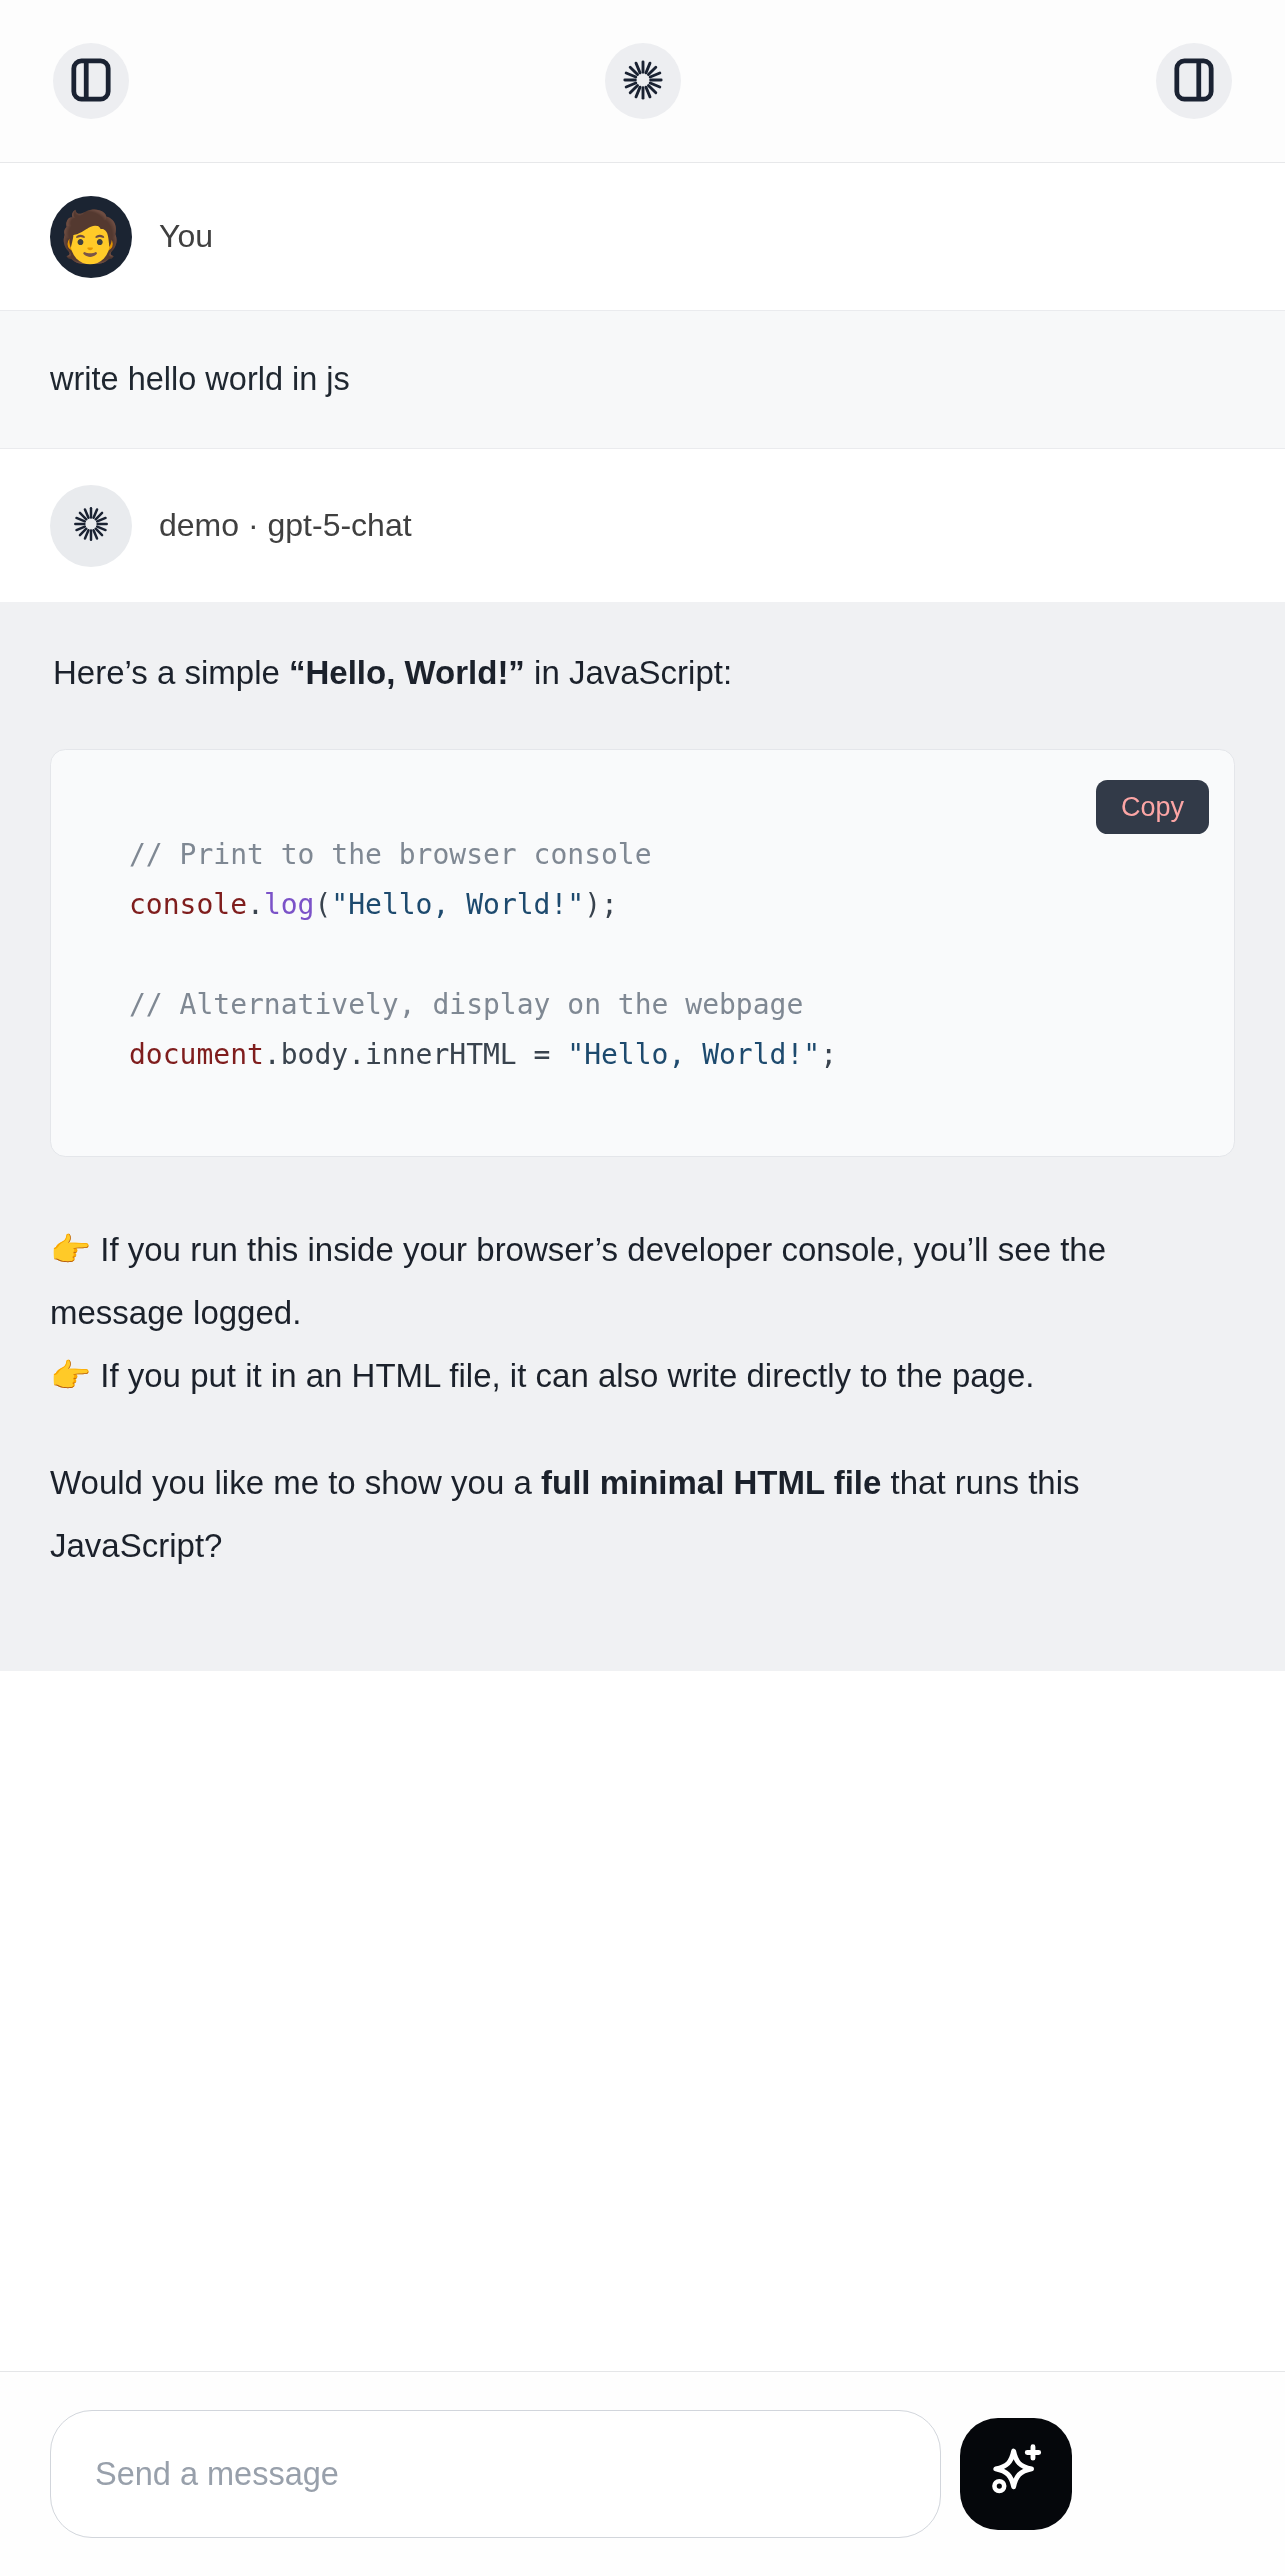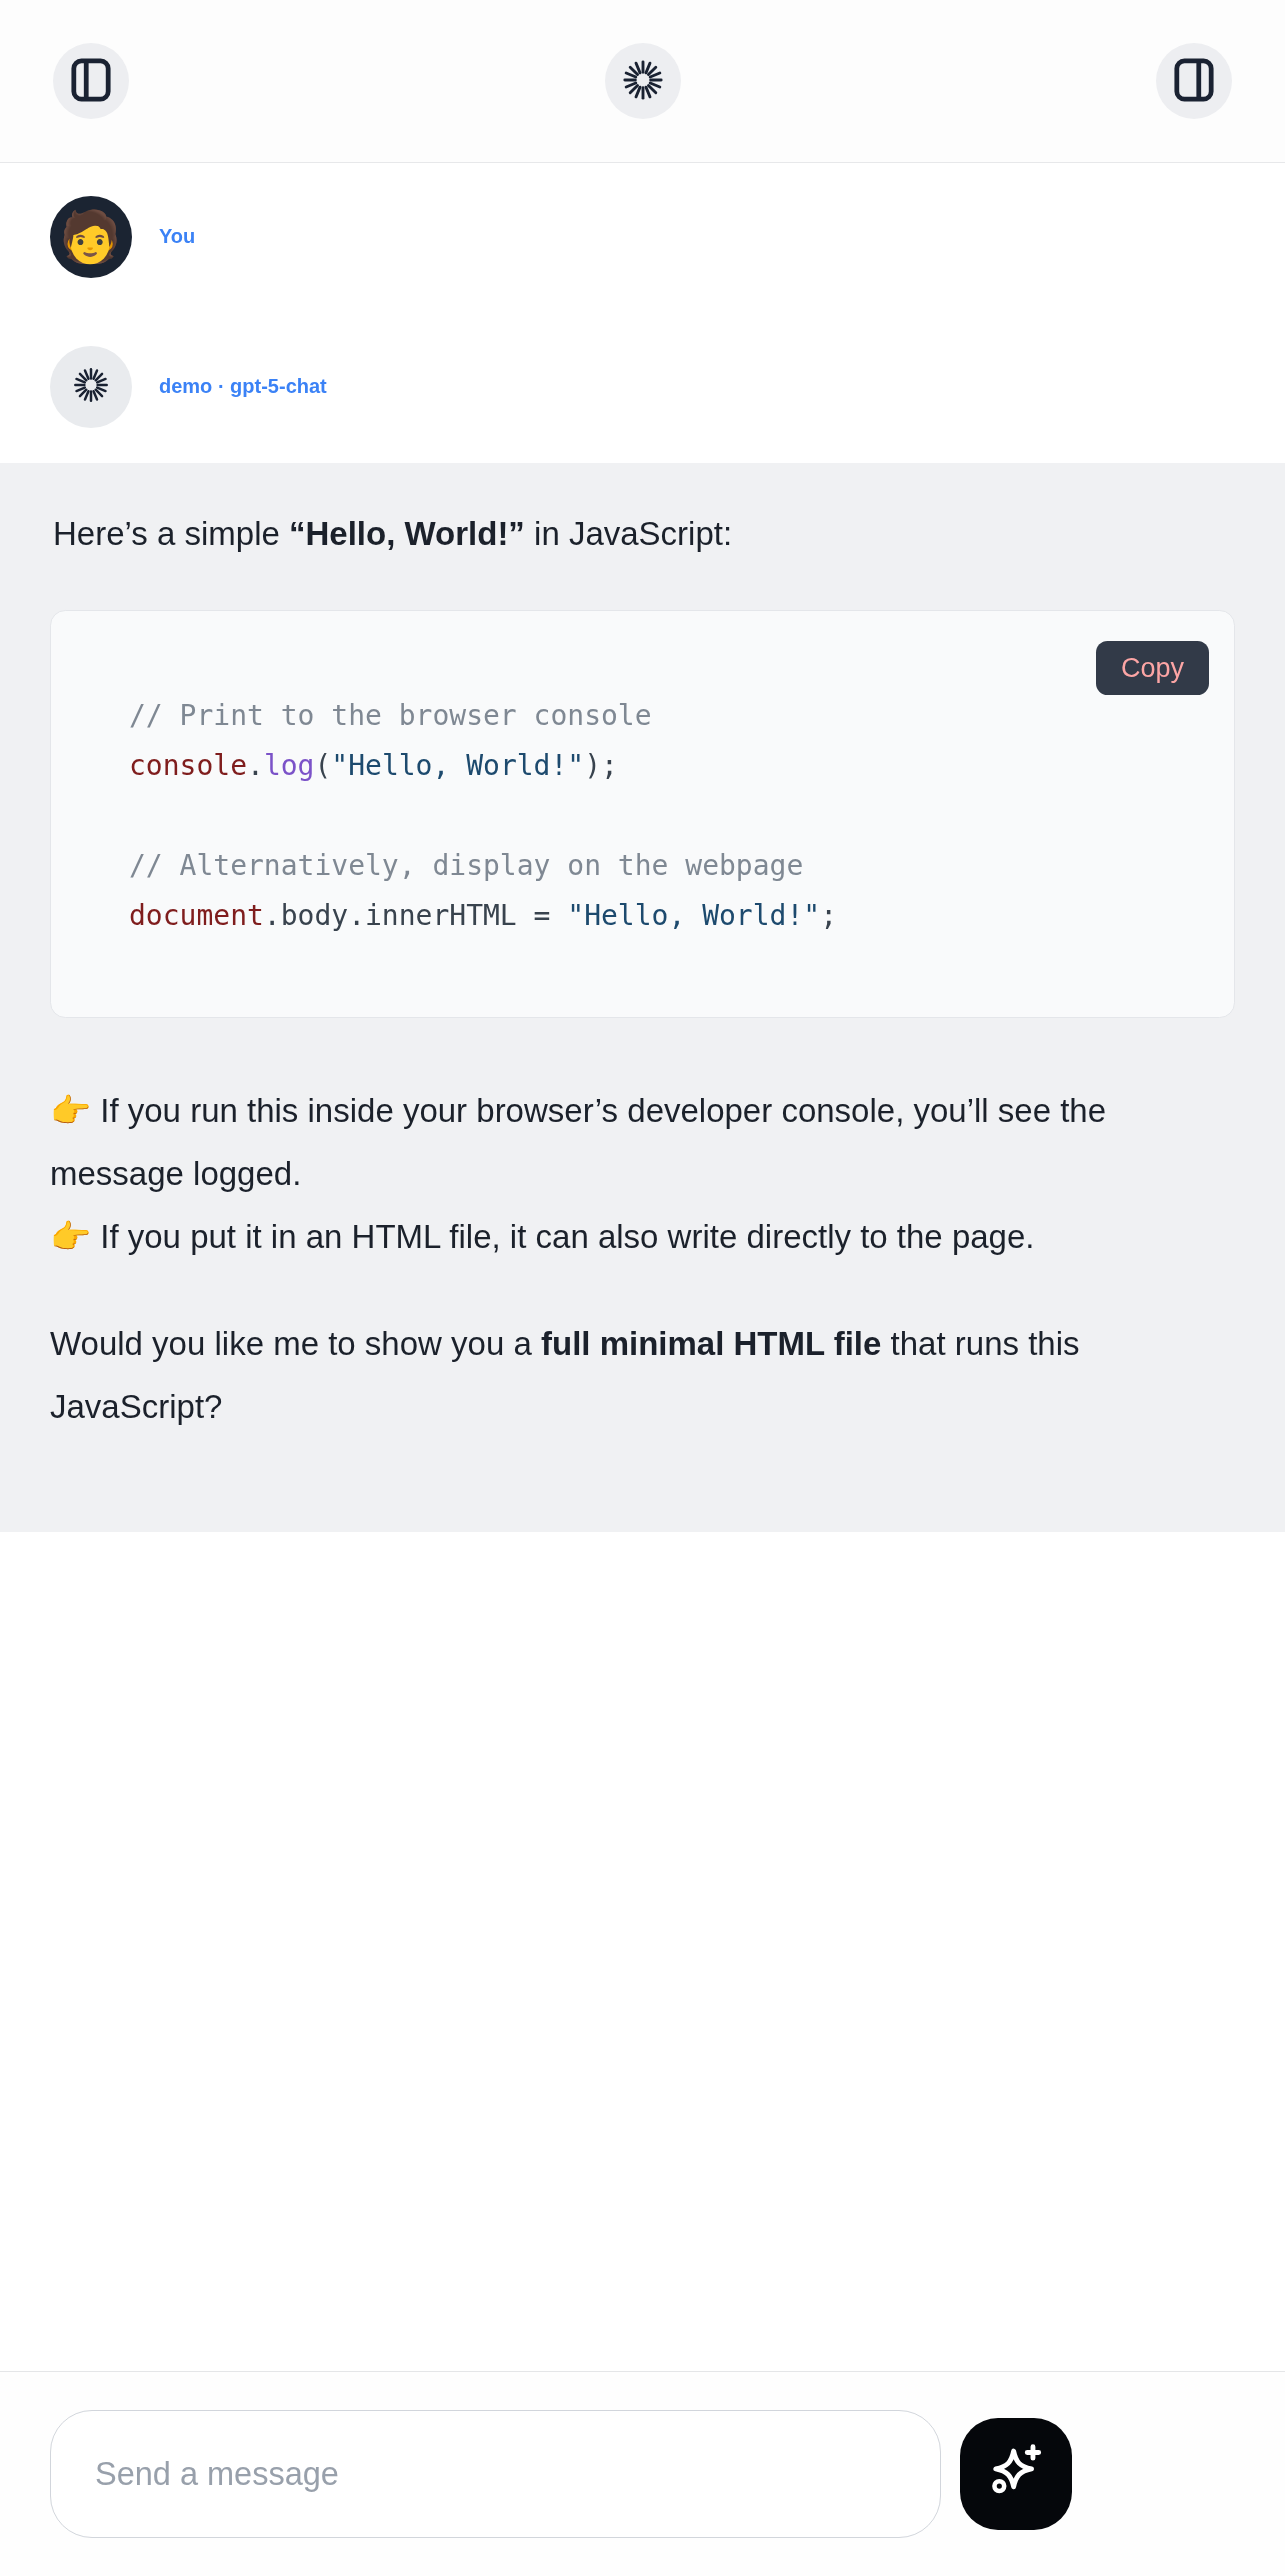--- a/index.html
+++ b/index.html
@@ -33,21 +33,21 @@
   }
   .msg-header.user{height:147px;}
   .msg-header.assistant{height:153px;}
   .avatar{
     width:82px;height:82px;border-radius:50%;
     display:flex;align-items:center;justify-content:center;
     flex:0 0 82px;overflow:hidden;
   }
   .avatar.user-avatar{background:#1b2432;font-size:50px;line-height:1;}
   .avatar.assistant-avatar{background:#e9ebee;}
-  .author-name{font-size:20px;font-weight:700;color:#3b82f6;}
+  .author-name{font-size:32px;font-weight:400;color:#404040;}
 
   .user-band{
     background:#f7f8f9;
     border-top:1.9px solid #eaebee;border-bottom:1.9px solid #eaebee;
     height:139px;box-sizing:border-box;
     display:flex;align-items:center;
     padding:0 50px;
     font-size:32.5px;color:#1f2730;
   }
 
@@ -161,20 +161,23 @@
       </span>
     </button>
   </header>
 
   <section>
     <div class="msg-header user">
       <div class="avatar user-avatar">
         <span>🧑</span>
       </div>
       <span class="author-name">You</span>
+    </div>
+    <div class="user-band">
+      <span>write hello world in js</span>
     </div>
   </section>
 
   <section>
     <div class="msg-header assistant">
       <div class="avatar assistant-avatar">
         <span>
           <svg width="38" height="38" viewBox="0 0 46 46">
             <g stroke="#1a2232" stroke-width="3" stroke-linecap="round">
               <line x1="23" y1="4" x2="23" y2="15"></line>

